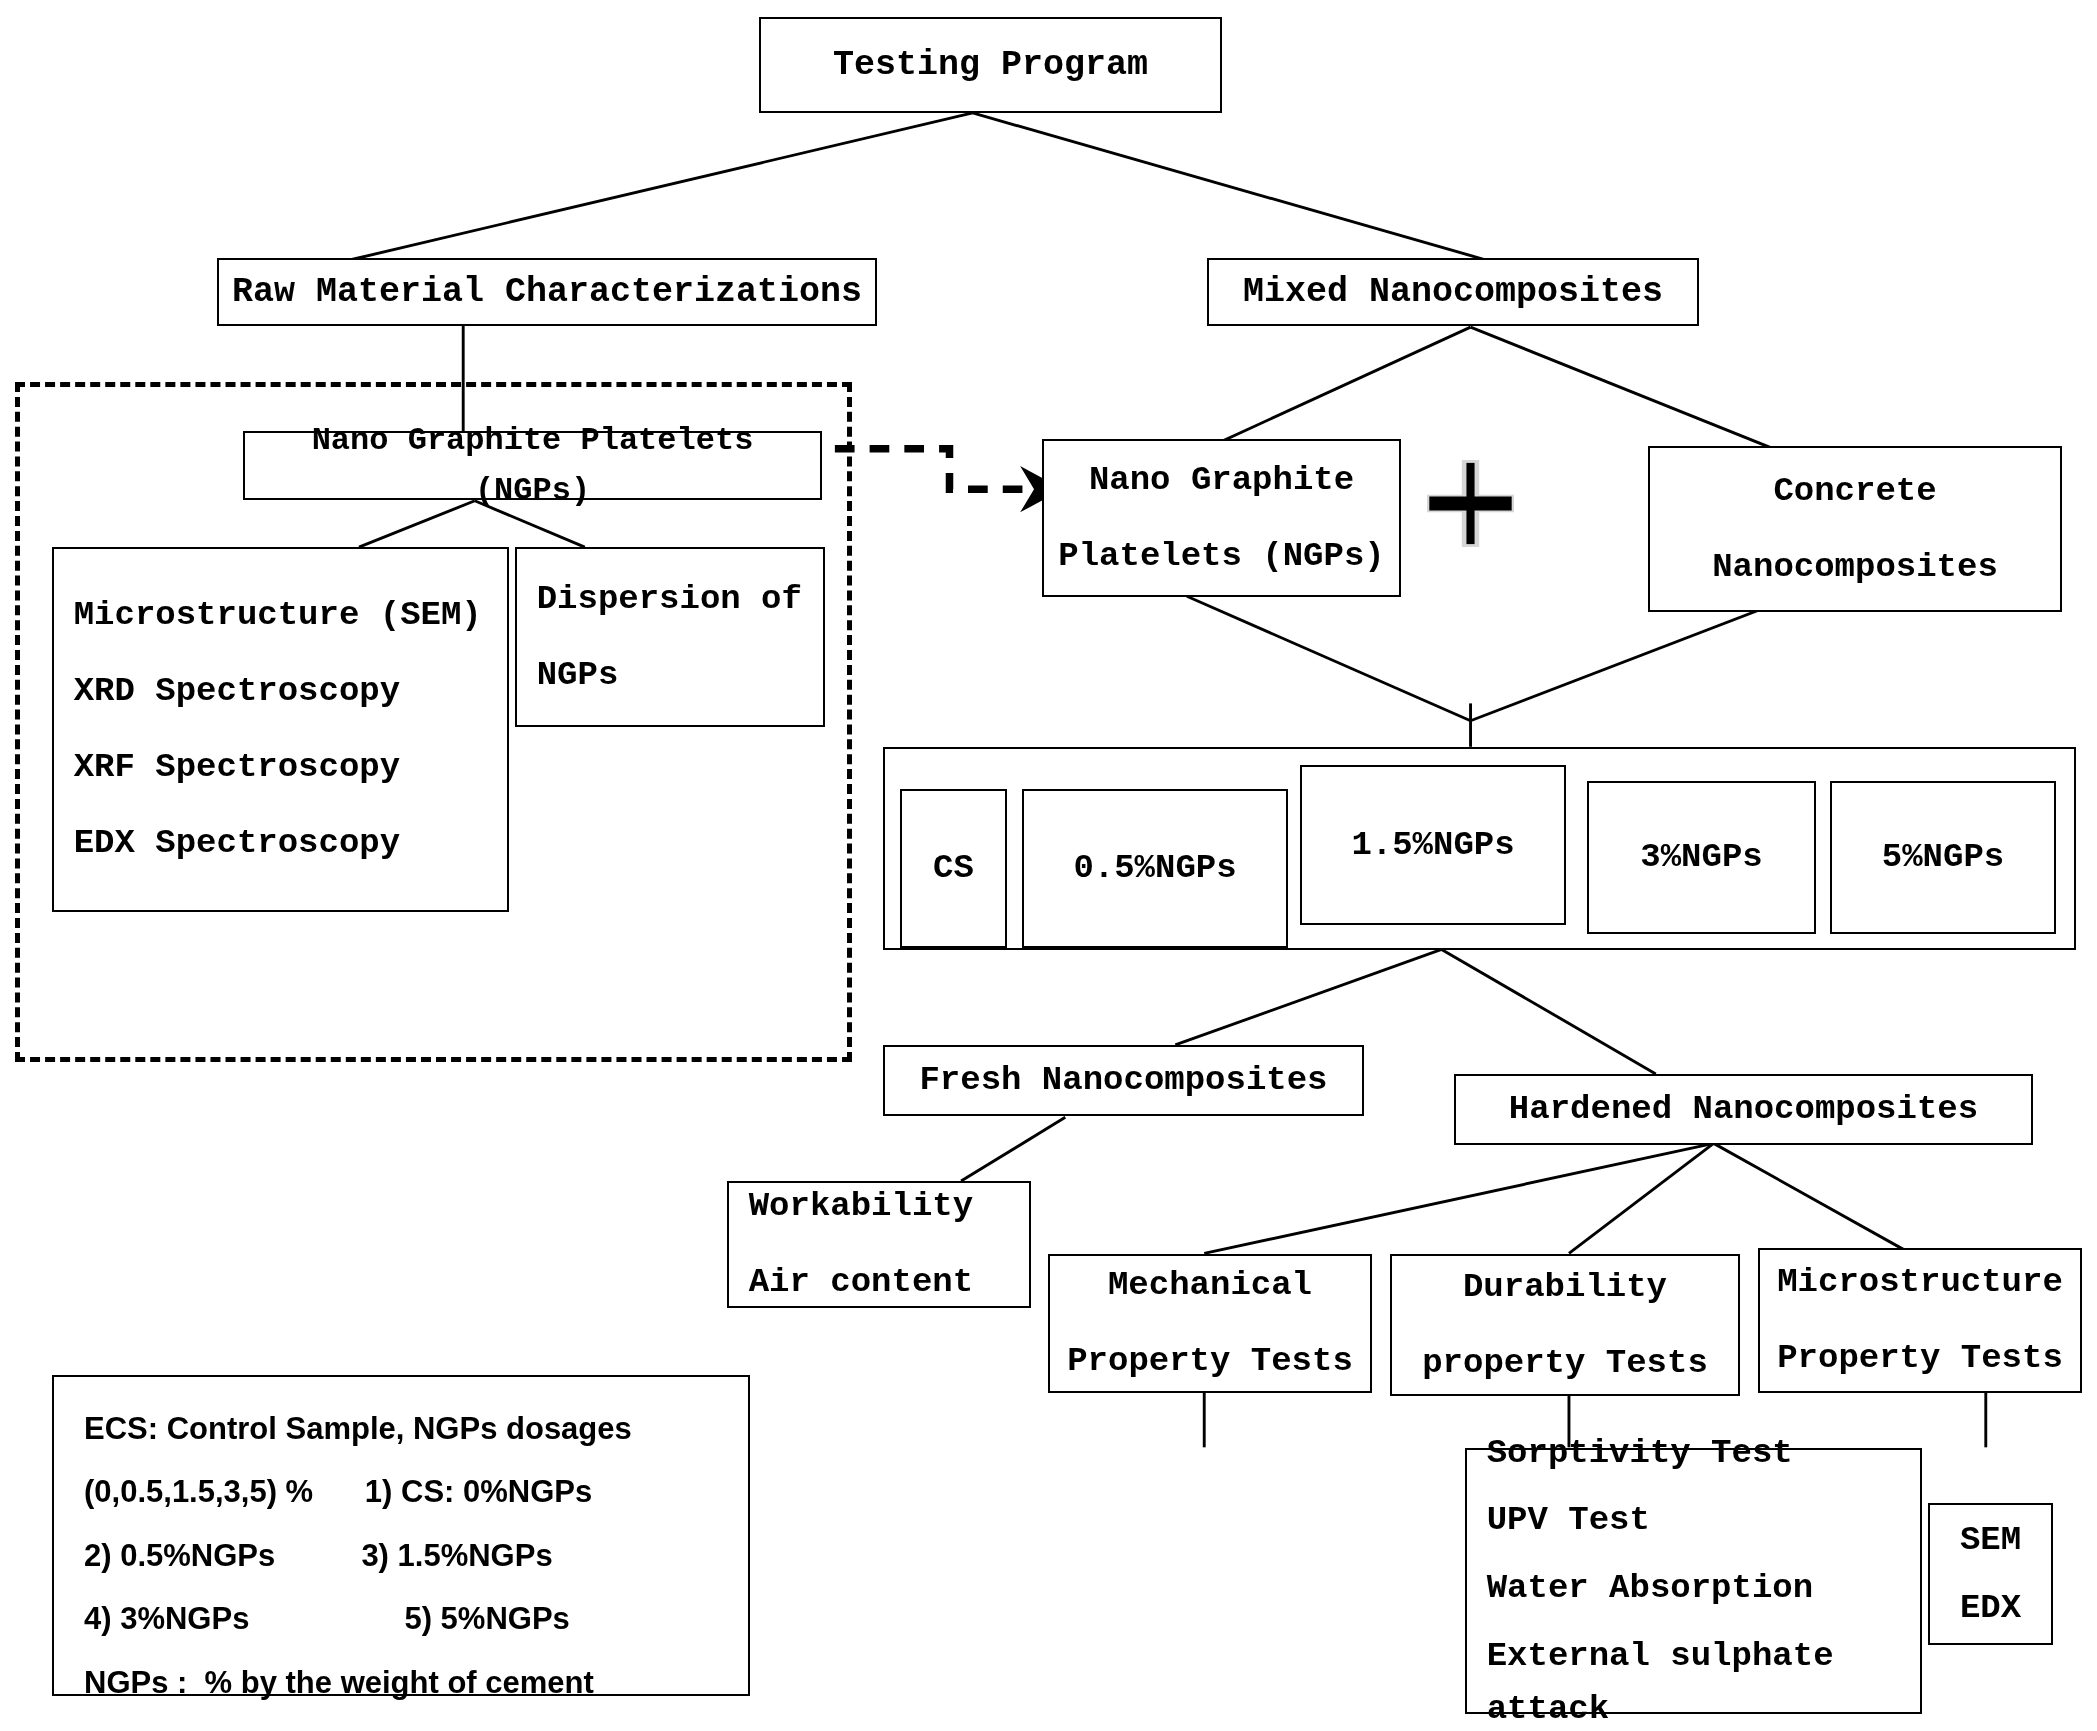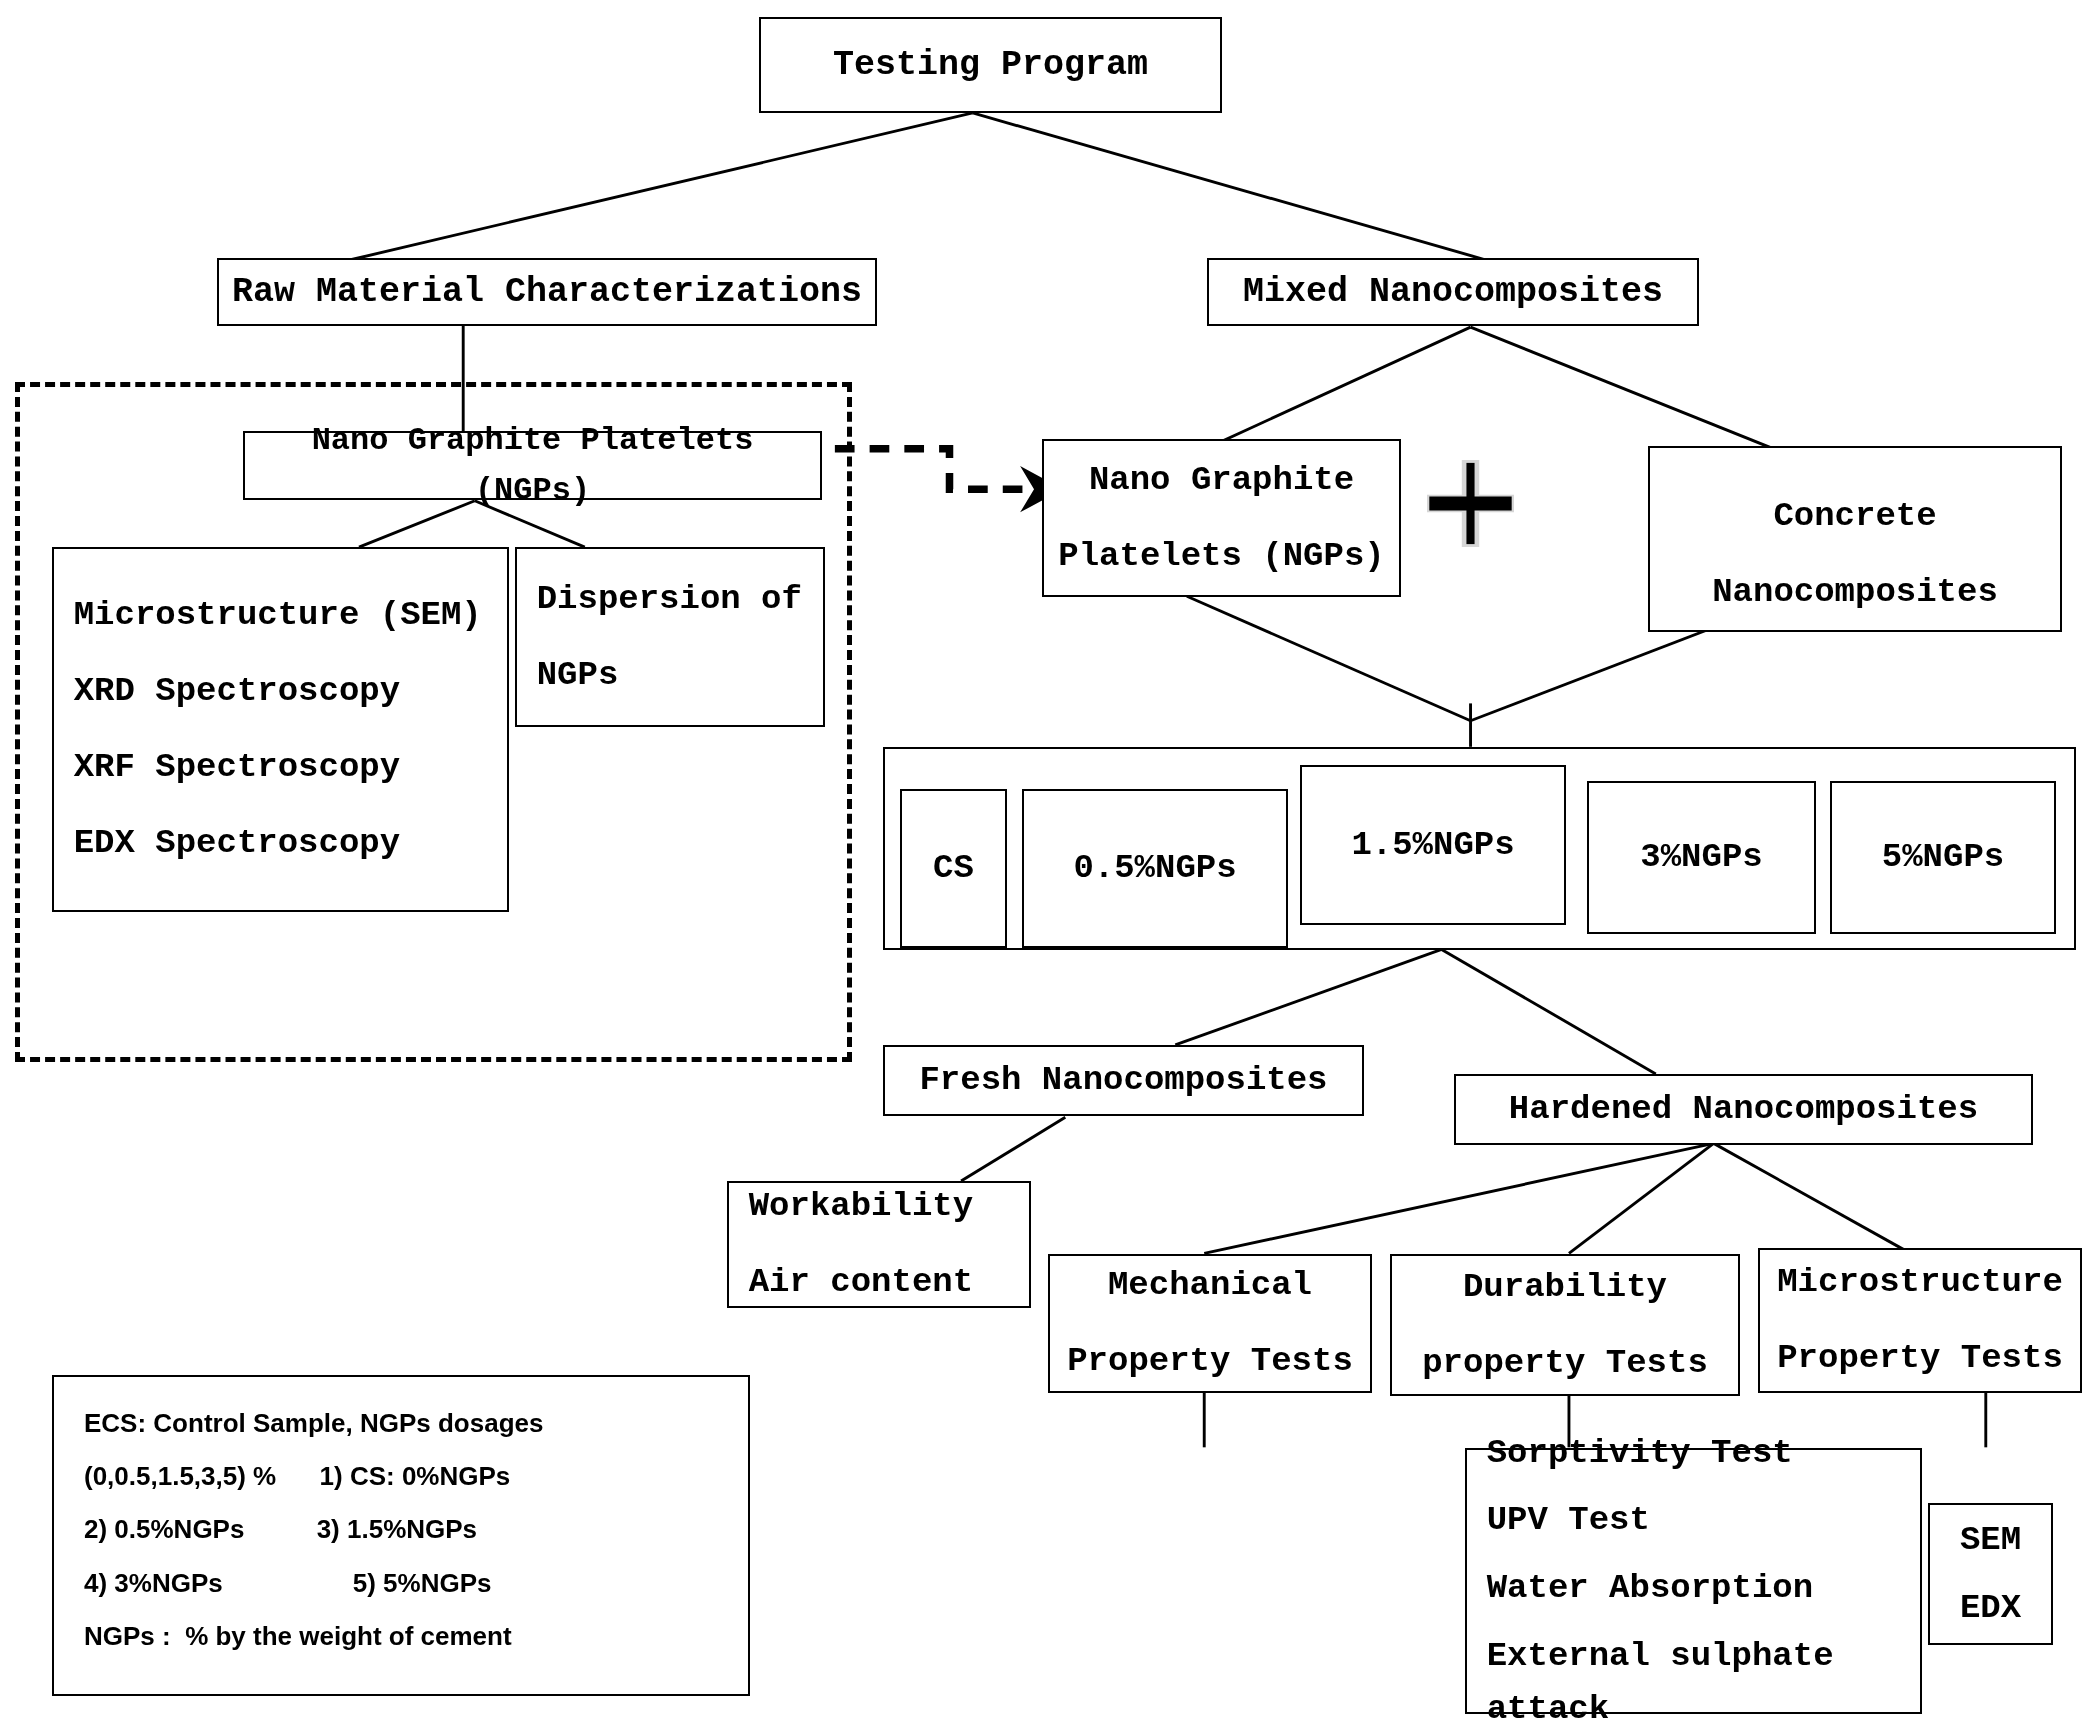--- a/index.html
+++ b/index.html
@@ -49,21 +49,21 @@
     background:#fff;
     box-sizing:border-box;
     font-weight:bold;
     padding:19.7px 17.4px 17.4px 21px;
     line-height:2.05;
   }
   .legend .row{display:block;white-space:pre;}
   .fs60{font-size:35px;}
   .fs58{font-size:34px;}
   .fs56{font-size:32px;}
-  .fs54{font-size:26px;padding-left:30px;}
+  .fs54{font-size:31px;padding-left:30px;}
   .spaced .ln{margin:11.6px 0;}
   .spaced2 .ln{margin:7.5px 0;}
 </style>
 </head>
 <body>
 
 <div id="root">
 
   <svg id="svg-layer" viewBox="0 0 3622 2990">
     <g stroke="#000" stroke-width="5" fill="none">
@@ -146,21 +146,21 @@
       </g>
       <g stroke="#000" stroke-width="14" stroke-linecap="square">
         <line x1="75" y1="12" x2="75" y2="138"></line>
       </g>
       <g stroke="#000" stroke-width="24" stroke-linecap="square">
         <line x1="16" y1="75" x2="134" y2="75"></line>
       </g>
     </svg>
   </div>
 
-  <div class="box fs58 spaced" style="left:1648px;top:446px;width:414px;height:186px;justify-content:flex-end;">
+  <div class="box fs58 spaced" style="left:1648px;top:446px;width:414px;height:166px;">
     <span class="ln">Concrete</span>
     <span class="ln">Nanocomposites</span>
   </div>
 
   <div class="outer-group" style="left:883px;top:747px;width:1193px;height:203px;"></div>
 
   <div class="box fs58" style="left:900px;top:789px;width:107px;height:159px;">
     <span class="ln">CS</span>
   </div>
   <div class="box fs58" style="left:1022px;top:789px;width:266px;height:159px;">

